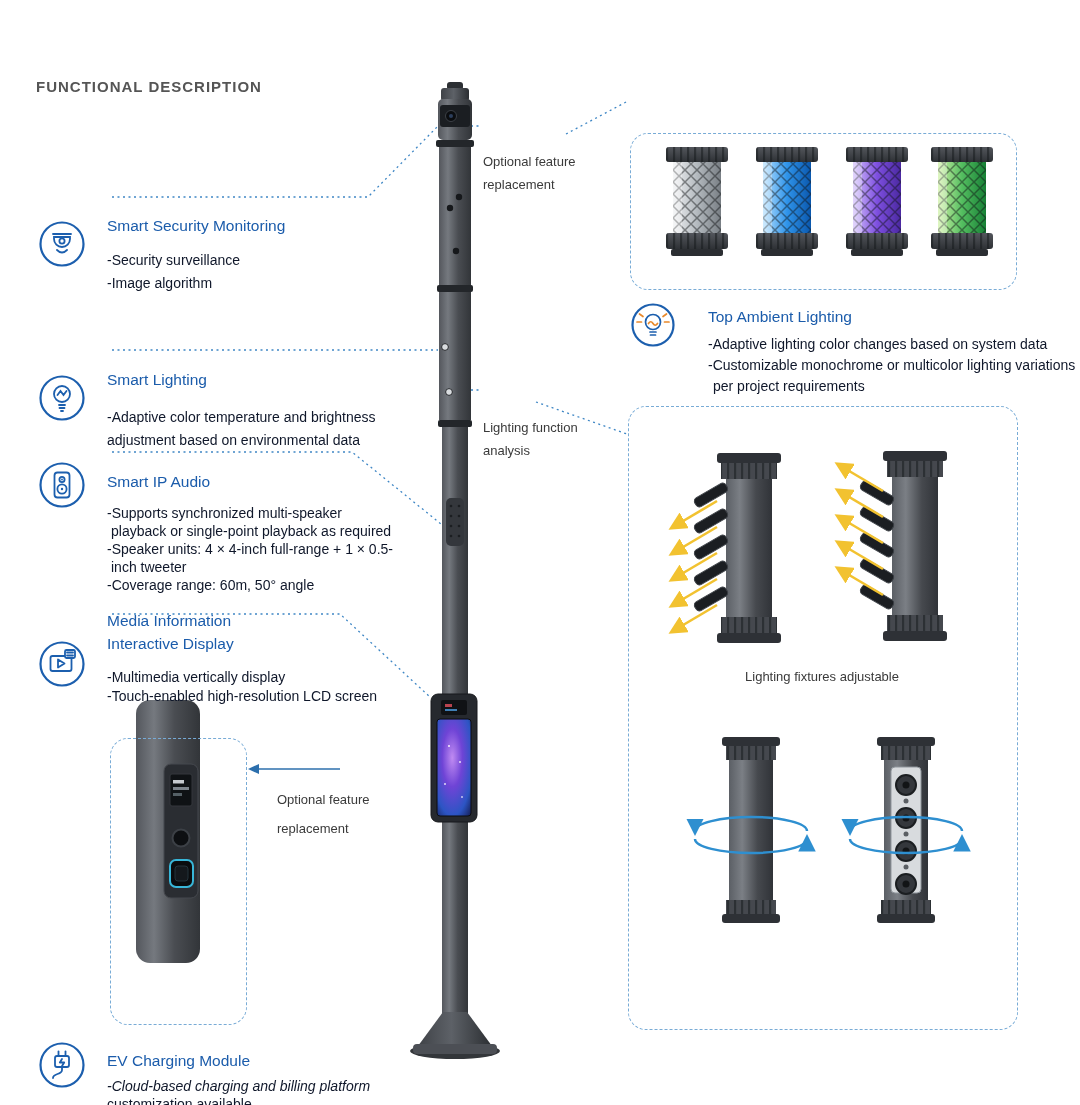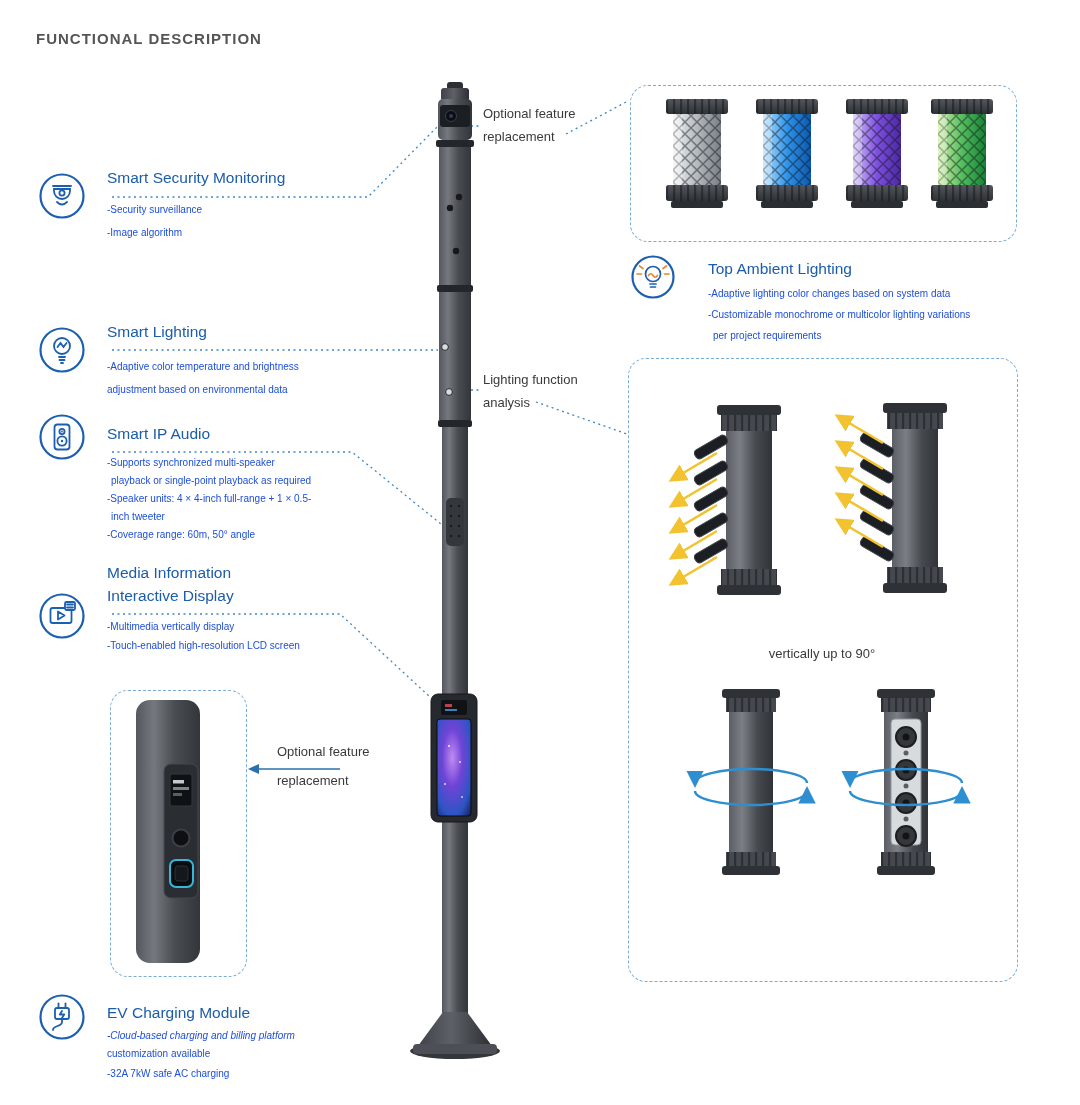--- a/index.html
+++ b/index.html
@@ -1,23 +1,23 @@
 <!DOCTYPE html>
 <html><head>
 <meta charset="utf-8">
 <style>
   html,body{margin:0;padding:0;background:#fff;}
   .canvas{position:relative;width:1080px;height:1105px;background:#fff;
           font-family:"Liberation Sans",sans-serif;overflow:hidden;}
   .abs{position:absolute;}
   .layer{left:0;top:0;z-index:0;}
-  .z{z-index:2;}
+  .z{z-index:2;margin-top:48px;}
   .page-title{left:36px;top:30px;font-size:15px;font-weight:700;color:#555;letter-spacing:1px;}
   .ft{font-size:15.5px;color:#1b5cab;white-space:nowrap;}
-  .fl{font-size:10px;color:#1d4ed8;white-space:nowrap;}
+  .fl{font-size:14px;color:#0f172a;white-space:nowrap;}
   .ann{font-size:13px;color:#3a3a3a;white-space:nowrap;}
   .cap{font-size:13px;color:#3a3a3a;text-align:center;}
   .dash-box{border:1.6px dashed #78abd6;border-radius:18px;background:transparent;}
   
   .ic-sec{left:38px;top:172px;}  .ic-lig{left:38px;top:326px;}
   .ic-aud{left:38px;top:413px;}  .ic-dis{left:38px;top:592px;}
   .ic-ev{left:38px;top:993px;}   .ic-amb{left:630px;top:254px;}
   
   .t-sec{left:107px;top:169px;}  .l-sec0{left:107px;top:204px;} .l-sec1{left:107px;top:227px;}
   .t-lig{left:107px;top:323px;}  .l-lig0{left:107px;top:361px;} .l-lig1{left:107px;top:384px;}
@@ -438,15 +438,15 @@
         <rect x="252" y="493" width="50" height="14" fill="url(#b2-ribs)"></rect>
         <rect x="248" y="507" width="58" height="9" rx="3" fill="#2e3136"></rect>
       </g>
       <g stroke="#2e8fd0" stroke-width="2.5" fill="none">
         <path d="M221 432 A56 14 0 0 0 333 432" marker-end="url(#b2-bh)"></path>
         <path d="M333 424 A56 14 0 0 0 221 424" marker-end="url(#b2-bh)"></path>
       </g>
     </svg>
   </div>
 
-  <div class="abs z cap cap-v1">vertically up to 90°</div>
+  <div class="abs z cap cap-v0">Lighting fixtures adjustable</div>
 
 </div>
 
 </body></html>

